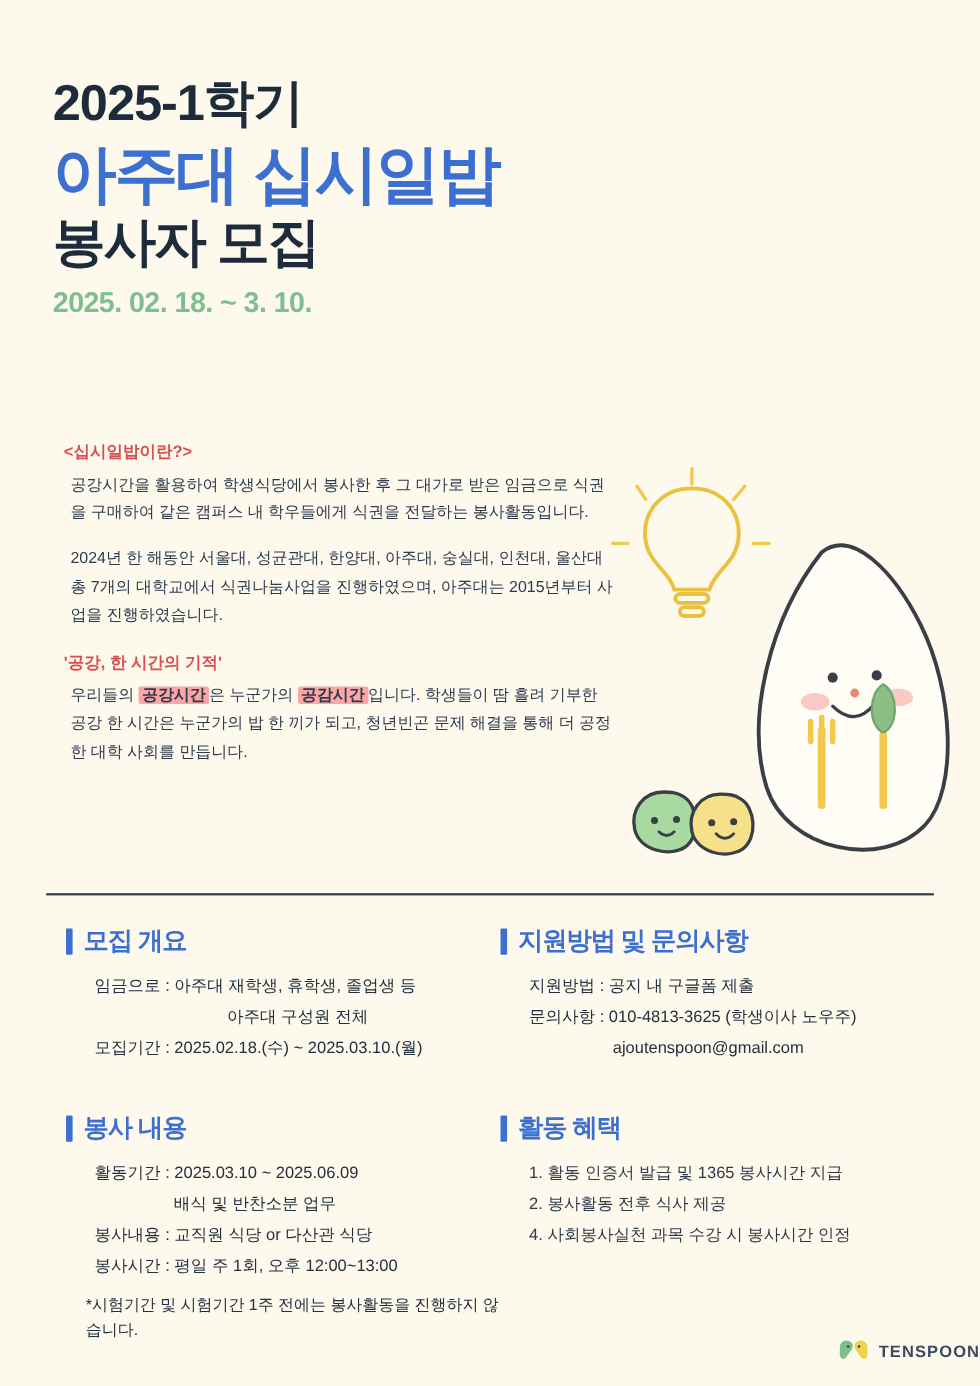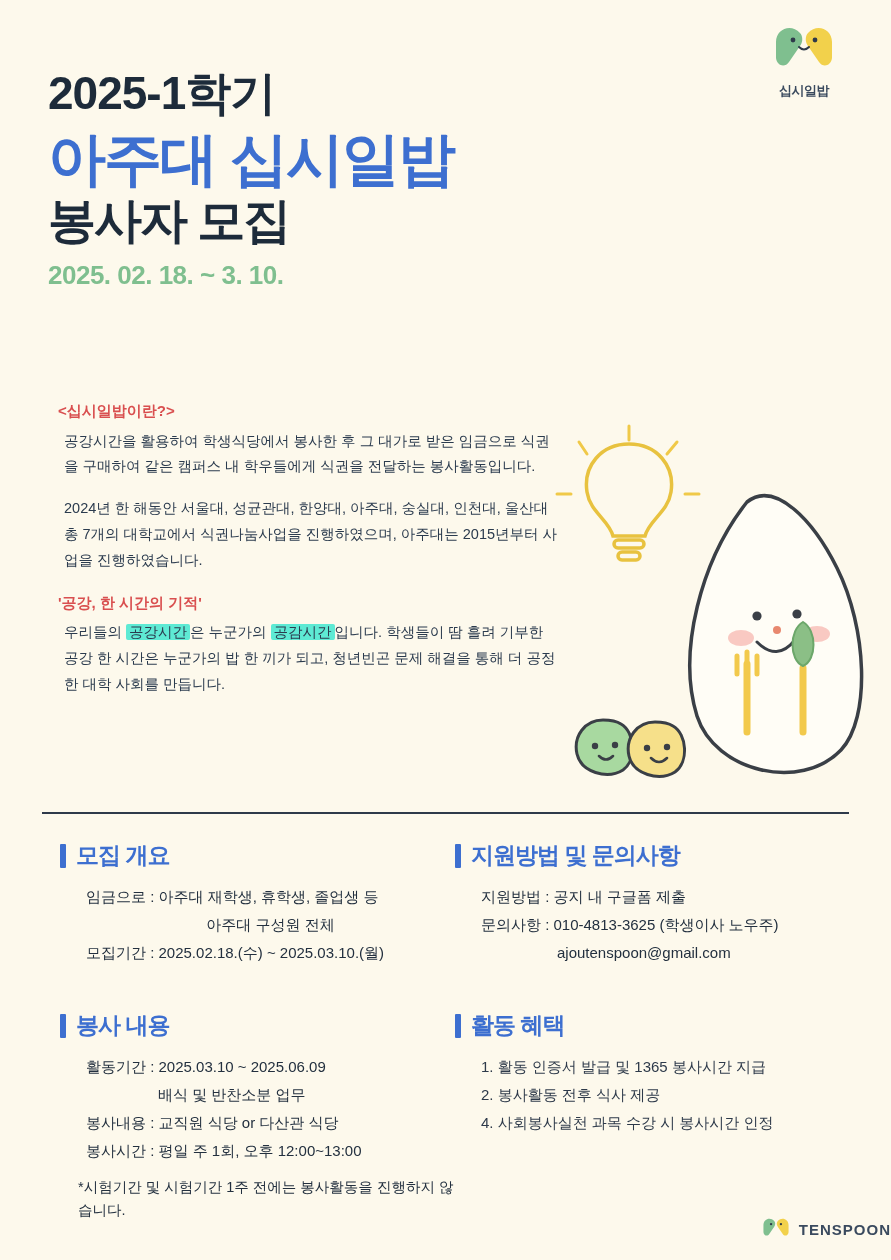--- a/index.html
+++ b/index.html
@@ -94,23 +94,24 @@
     color: #d94f4f;
     font-weight: bold;
     font-size: 15px;
     margin-bottom: 4px;
   }
   .intro p {
     margin: 0 0 16px 0;
     padding-left: 6px;
   }
   .hl-yellow {
-    background: #5eead4;
+    background: #fca5a5;
     padding: 0 3px;
     border-radius: 2px;
+    font-weight: bold;
   }
 
   
   .illus {
     position: absolute;
     top: 420px;
     right: 20px;
     width: 320px;
     height: 390px;
   }
@@ -207,32 +208,20 @@
     font-weight: bold;
     color: #3a4a5e;
     letter-spacing: 1px;
   }
 </style>
 </head>
 <body>
 
 <div class="poster">
 
-  <div class="logo-top">
-    <div class="logo-mark">
-      <svg width="66" height="58" viewBox="0 0 66 58" xmlns="http://www.w3.org/2000/svg">
-        <path d="M5 20 C5 7, 20 1, 29 11 C32 14, 32 20, 29 24 L18 40 C14 46, 6 44, 5 36 Z" fill="#7fbf8f"></path>
-        <path d="M61 20 C61 7, 46 1, 37 11 C34 14, 34 20, 37 24 L48 40 C52 46, 60 44, 61 36 Z" fill="#f2d14b"></path>
-        <circle cx="22" cy="18" r="2.4" fill="#2e3a4a"></circle>
-        <circle cx="44" cy="18" r="2.4" fill="#2e3a4a"></circle>
-        <path d="M28 25 q5 5 10 0" stroke="#2e3a4a" stroke-width="2" fill="none" stroke-linecap="round"></path>
-      </svg>
-    </div>
-    <div class="logo-label">십시일밥</div>
-  </div>
 
   <div class="headline">
     <div class="hl-1">2025-1학기</div>
     <div class="hl-2">아주대 십시일밥</div>
     <div class="hl-3">봉사자 모집</div>
     <div class="hl-date">2025. 02. 18. ~ 3. 10.</div>
   </div>
 
   <div class="intro">
     <div class="q-title">&lt;십시일밥이란?&gt;</div>

